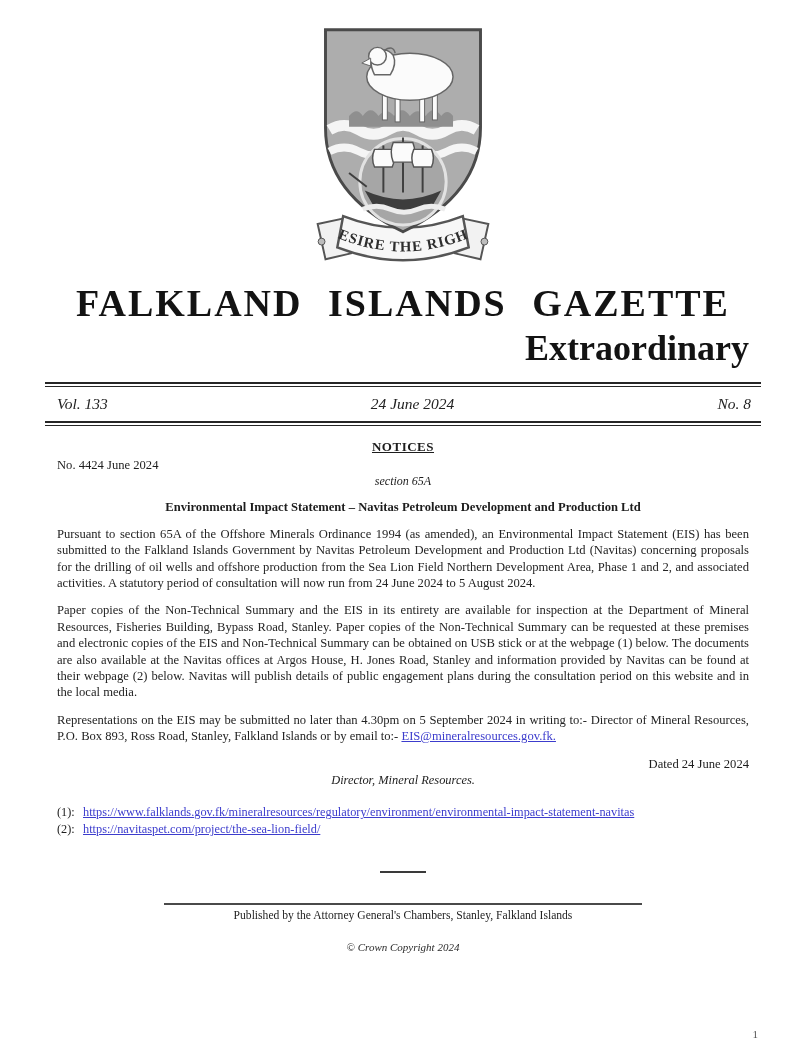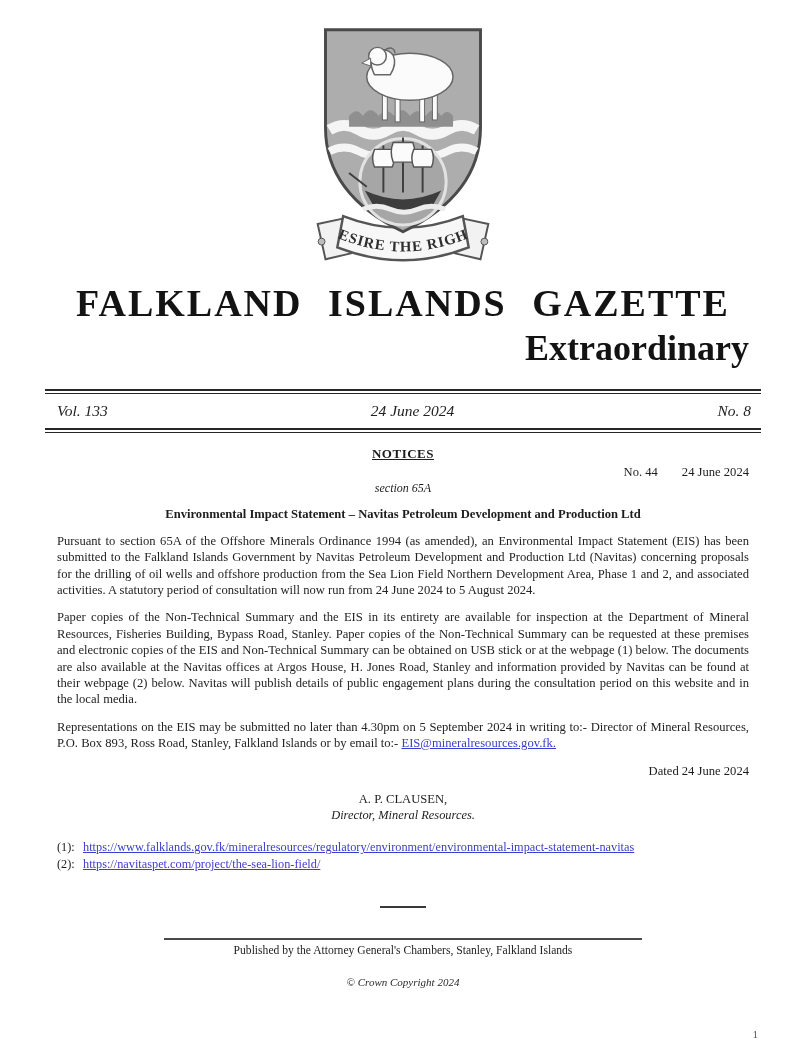--- a/index.html
+++ b/index.html
@@ -16,30 +16,30 @@
   .title {
     font-size:38px; font-weight:bold; text-align:center; color:#131313;
     letter-spacing:2px; word-spacing:14px; line-height:1.08;
   }
   .subtitle { font-size:36px; font-weight:bold; text-align:right; color:#131313; margin-top:3px; }
   .authority {
     font-size:16px; font-weight:bold; text-align:center; color:#1a1a1a;
     letter-spacing:1px; word-spacing:8px; margin-top:20px;
   }
 
-  .rule-band { margin:20px -12px 0 -12px; }
+  .rule-band { margin:13px -12px 0 -12px; }
   .double-rule { height:5px; border-top:2px solid #262626; border-bottom:1px solid #262626; }
   .masthead-row {
     display:flex; justify-content:space-between; align-items:center;
     font-style:italic; font-size:15.5px; padding:8px 10px 8px 12px; color:#222;
   }
   .masthead-row .mid { flex:1; text-align:center; }
 
   .notices-heading { text-align:center; font-weight:bold; font-size:13px; text-decoration:underline; margin-top:13px; letter-spacing:0.5px; }
-  .notice-meta { display:flex; justify-content:flex-end; font-size:12.6px; margin-top:3px;gap:24px; }
+  .notice-meta { display:flex; justify-content:flex-start; font-size:12.6px; margin-top:3px; }
 
   .c-bold { text-align:center; font-weight:bold; font-size:12.6px; }
   .ord-title { margin-top:12px; }
   .ord-section { text-align:center; font-style:italic; font-size:12px; margin-top:1px; }
   .subject { margin-top:11px; }
 
   .para { font-size:12.6px; line-height:1.3; text-align:justify; margin-top:11px; color:#232323; }
   a.doc-link { color:#3c3ccd; text-decoration:underline; }
 
   .dated { font-size:12.6px; margin-top:13px;text-align:right; }
@@ -134,21 +134,20 @@
   </div>
 
   <div class="ord-section">section 65A</div>
   <div class="c-bold subject">Environmental Impact Statement – Navitas Petroleum Development and Production Ltd</div>
 
   <p class="para">Pursuant to section 65A of the Offshore Minerals Ordinance 1994 (as amended), an Environmental Impact Statement (EIS) has been submitted to the Falkland Islands Government by Navitas Petroleum Development and Production Ltd (Navitas) concerning proposals for the drilling of oil wells and offshore production from the Sea Lion Field Northern Development Area, Phase 1 and 2, and associated activities.  A statutory period of consultation will now run from 24 June 2024 to 5 August 2024.</p>
   <p class="para">Paper copies of the Non-Technical Summary and the EIS in its entirety are available for inspection at the Department of Mineral Resources, Fisheries Building, Bypass Road, Stanley.  Paper copies of the Non-Technical Summary can be requested at these premises and electronic copies of the EIS and Non-Technical Summary can be obtained on USB stick or at the webpage (1) below.  The documents are also available at the Navitas offices at Argos House, H. Jones Road, Stanley and information provided by Navitas can be found at their webpage (2) below. Navitas will publish details of public engagement plans during the consultation period on this website and in the local media.</p>
   <p class="para"><span>Representations on the EIS may be submitted no later than 4.30pm on 5 September 2024 in writing to:- Director of Mineral Resources, P.O. Box 893, Ross Road, Stanley, Falkland Islands or by email to:- </span><a class="doc-link" href="#">EIS@mineralresources.gov.fk.</a></p>
 
   <div class="dated">Dated 24 June 2024</div>
-  <div class="sig-name">A. P. CLAUSEN,</div>
   <div class="sig-title">Director, Mineral Resources.</div>
 
   <div class="refs">
     <div class="ref-row">
       <span class="ref-label">(1):</span><a class="doc-link" href="#">https://www.falklands.gov.fk/mineralresources/regulatory/environment/environmental-impact-statement-navitas</a>
     </div>
     <div class="ref-row">
       <span class="ref-label">(2):</span><a class="doc-link" href="#">https://navitaspet.com/project/the-sea-lion-field/</a>
     </div>
   </div>

